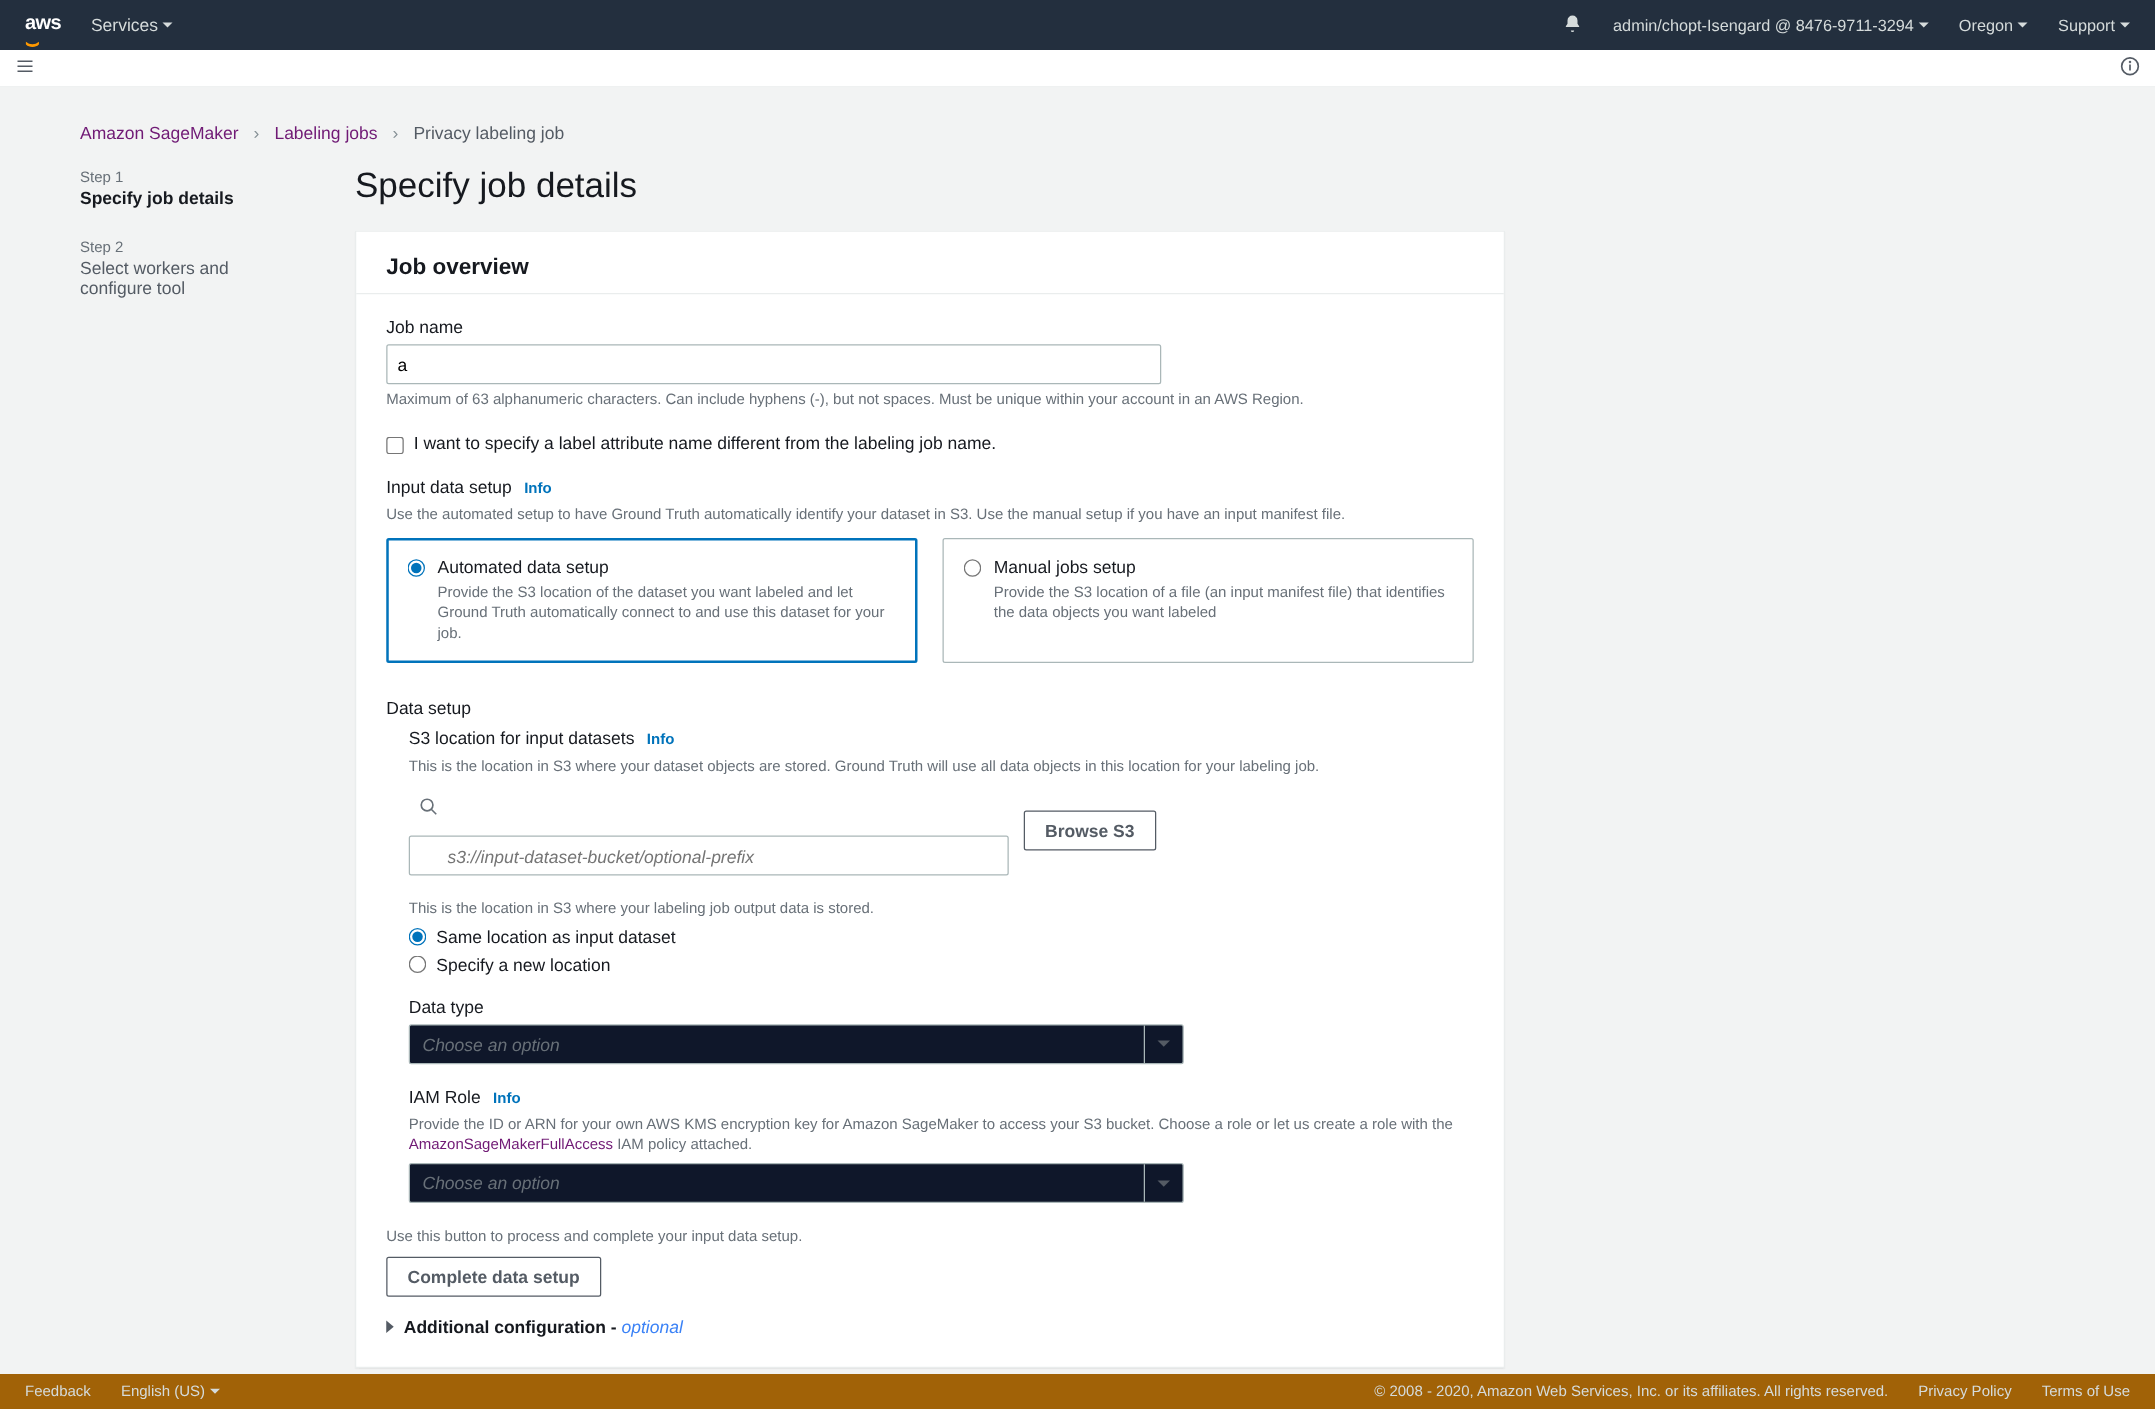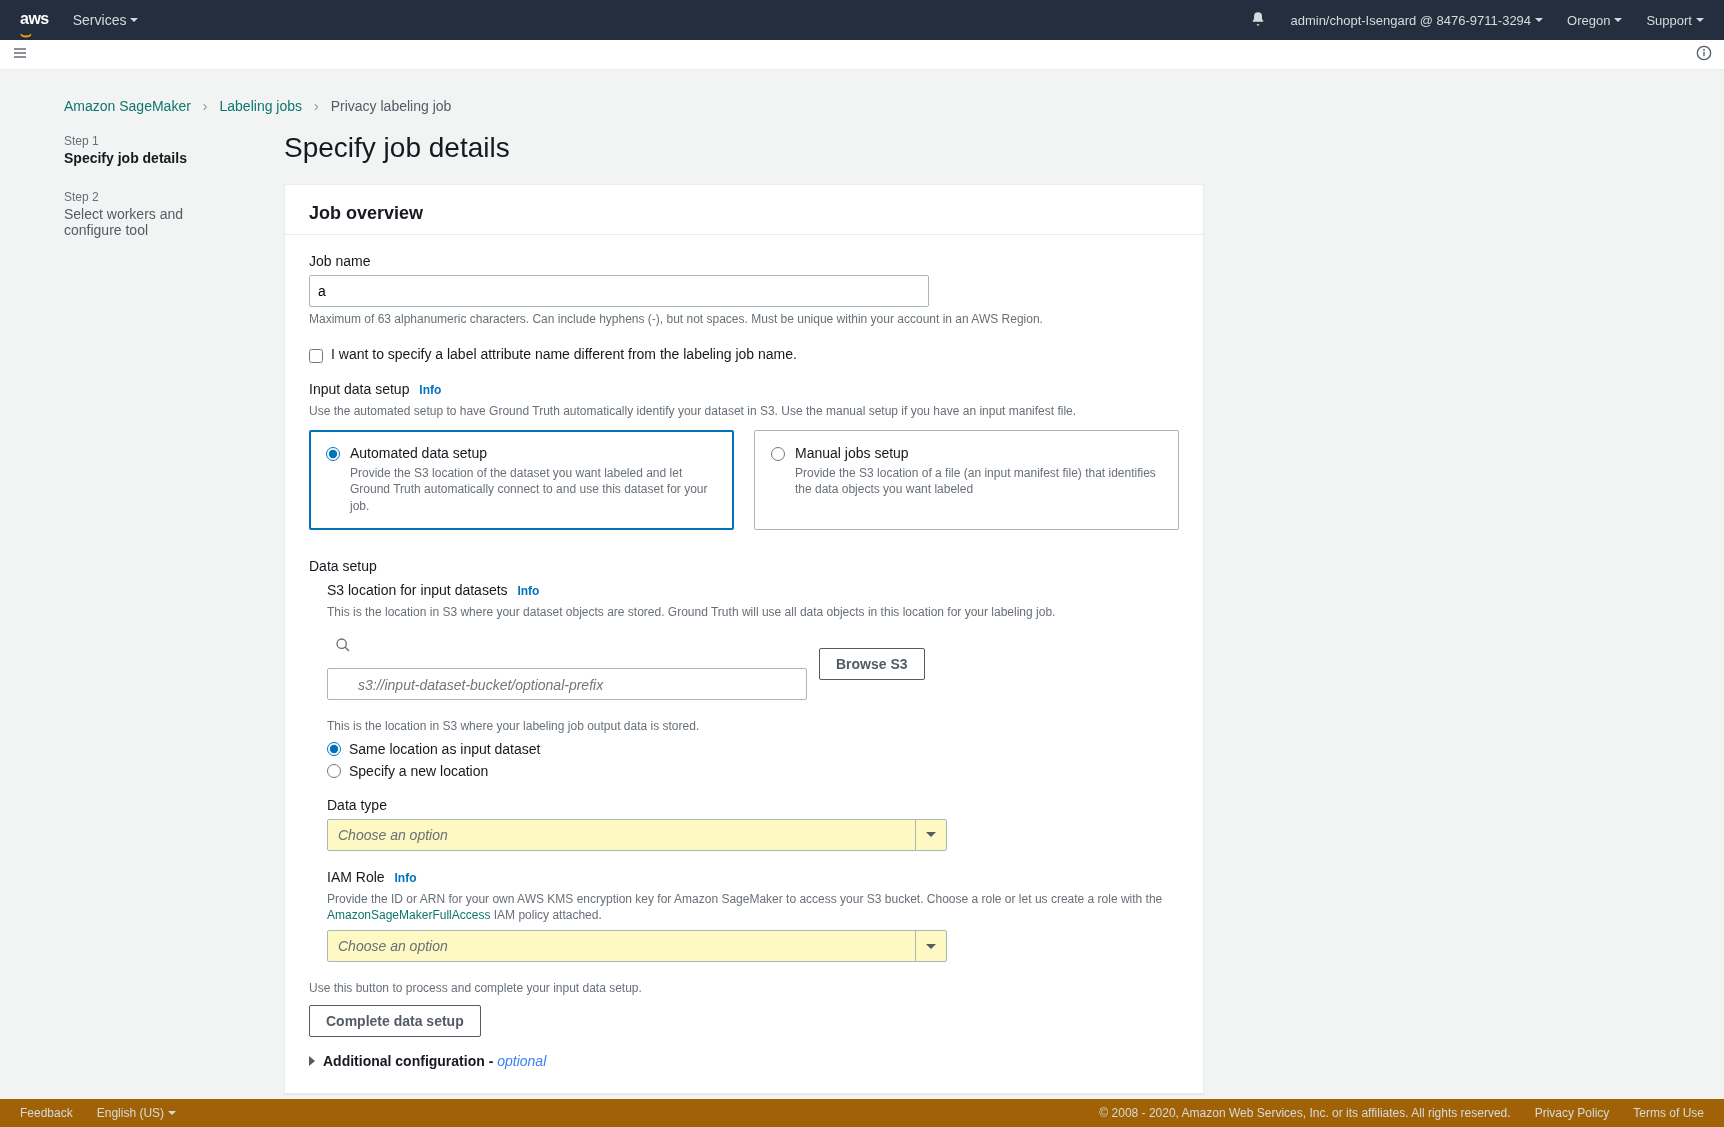--- a/index.html
+++ b/index.html
@@ -1,17 +1,17 @@
 <!DOCTYPE html>
 <html><head>
 <meta charset="utf-8">
 <style>
 * { box-sizing: border-box; margin: 0; padding: 0; }
 body { font-family: "Amazon Ember", "Helvetica Neue", Arial, sans-serif; font-size: 14px; color: #16191f; background: #f2f3f3; }
-a { color: #0f766e; text-decoration: none; }
+a { color: #701a75; text-decoration: none; }
 
 
 .topnav { background: #232f3e; color: #fff; height: 40px; display: flex; align-items: center; padding: 0 20px; justify-content: space-between; }
 .topnav-left { display: flex; align-items: center; gap: 24px; }
 .topnav-right { display: flex; align-items: center; gap: 24px; font-size: 13px; }
 .aws-logo { font-weight: bold; font-size: 16px; color: #fff; letter-spacing: -0.5px; }
 .aws-logo .smile { color:#ff9900; display:block; height:6px; margin-top:-4px; font-size: 18px; letter-spacing: 2px;}
 .nav-item { color: #d5dbdb; cursor: pointer; display: flex; align-items: center; gap: 4px; }
 .caret-down { width: 0; height: 0; border-left: 4px solid transparent; border-right: 4px solid transparent; border-top: 4px solid currentColor; display: inline-block; }
 .bell-icon svg { width: 16px; height: 16px; fill: #d5dbdb; }
@@ -78,21 +78,21 @@
 .search-box svg { position:absolute; left:8px; top:8px; width:16px; height:16px; stroke:#687078; fill:none;}
 .search-box input { width:100%; padding:8px 8px 6px 30px; border:1px solid #aab7b8; border-radius:2px; height:32px; font-size:14px; font-style: italic; color:#687078;margin-top:39px;}
 .btn { border:1px solid #545b64; background:#fff; color:#545b64; padding:6px 16px; border-radius:2px; font-size:14px; font-weight:700; cursor:pointer; height:32px;}
 
 
 .radio-row { display:flex; align-items:center; gap:8px; margin:6px 0;}
 .radio-row input { accent-color:#0073bb; width:14px; height:14px;}
 
 
 .select { position:relative; max-width:620px;}
-.select-box { border:1px solid #aab7b8; border-radius:2px; height:32px; display:flex; align-items:center; justify-content:space-between; padding:0 10px; background:#fef9c3; cursor:pointer;}
+.select-box { border:1px solid #aab7b8; border-radius:2px; height:32px; display:flex; align-items:center; justify-content:space-between; padding:0 10px; background:#0f172a; cursor:pointer;}
 .select-box .ph { color:#687078; font-style:italic; font-size:14px;}
 .select-caret { width:0; height:0; border-left:5px solid transparent; border-right:5px solid transparent; border-top:5px solid #545b64;}
 .select-caret-wrap { border-left: 1px solid #aab7b8; height: 100%; display:flex; align-items:center; padding-left:10px; margin-left:10px;}
 
 
 .expand-row { display:flex; align-items:center; gap:8px; margin-top:16px; cursor:pointer;}
 .expand-row .tri { width:0; height:0; border-top:5px solid transparent; border-bottom:5px solid transparent; border-left:6px solid #545b64;}
 .expand-row .etitle { font-size:14px; font-weight:700;}
 .expand-row .opt { font-weight:400; font-style:italic; color:#3b82f6;}
 

